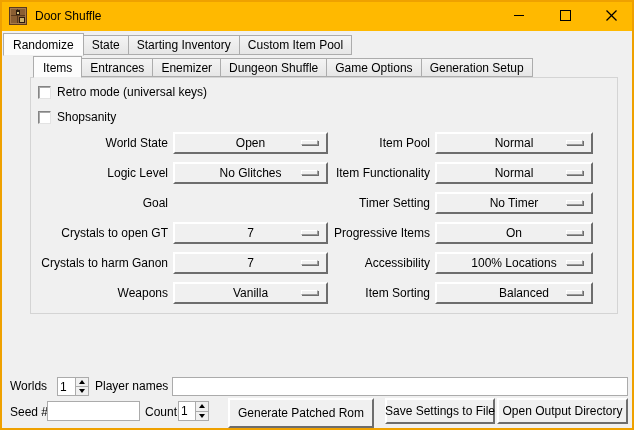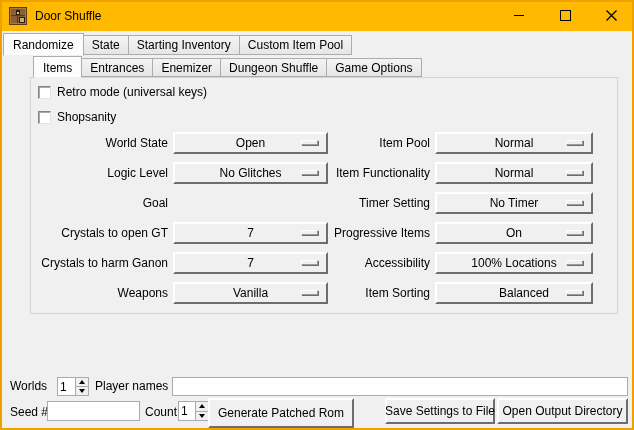--- a/index.html
+++ b/index.html
@@ -126,20 +126,21 @@
     <div class="tab">Starting Inventory</div>
     <div class="tab">Custom Item Pool</div>
   </div>
 
   <div class="tabbar tabbar-sub">
     <div class="tab selected">Items</div>
     <div class="tab">Entrances</div>
     <div class="tab">Enemizer</div>
     <div class="tab">Dungeon Shuffle</div>
     <div class="tab">Game Options</div>
+    <div class="tab">Generation Setup</div>
   </div>
 
   <div class="pane"></div>
 
   <div class="checkbox" style="left:38px; top:86px;"></div>
   <div class="cb-label" style="left:57px; top:86px;">Retro mode (universal keys)</div>
   <div class="checkbox" style="left:38px; top:111px;"></div>
   <div class="cb-label" style="left:57px; top:111px;">Shopsanity</div>
 
   <div class="opt-label" style="left:35px; top:132px; width:133px;">World State</div>
@@ -232,16 +233,16 @@
     <input value="1" style="">
     <div class="spin-arrows">
       <div>
           <div class="tri-up"></div>
         </div>
       <div>
           <div class="tri-down"></div>
         </div>
     </div>
   </div>
-  <div class="btn" style="left:208px; top:398px; width:146px; height:30px;">Generate Patched Rom</div>
+  <div class="btn" style="left:228px; top:398px; width:146px; height:30px;">Generate Patched Rom</div>
   <div class="btn" style="left:385px; top:398px; width:110px; height:26px;">Save Settings to File</div>
   <div class="btn" style="left:497px; top:398px; width:131px; height:26px;">Open Output Directory</div>
 </div>
 
 </body></html>

